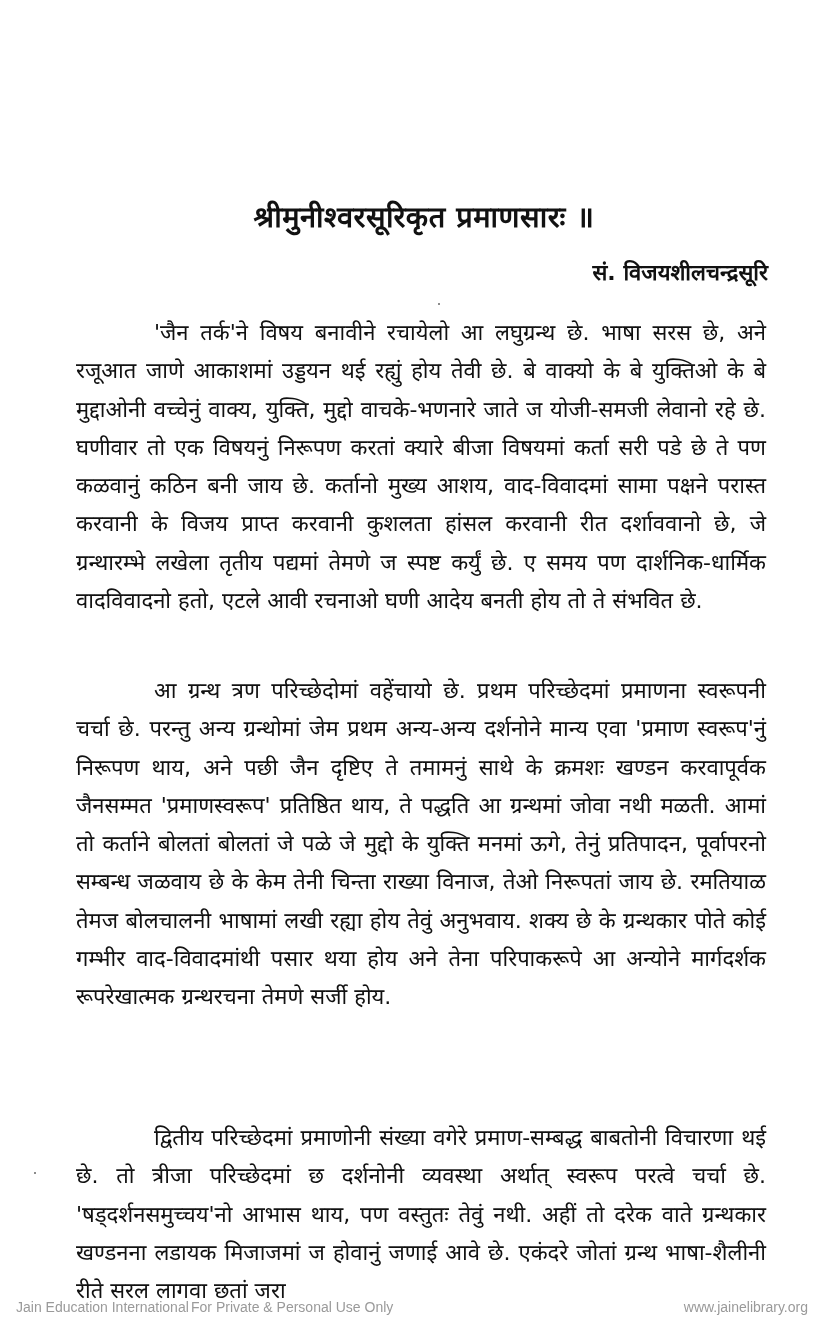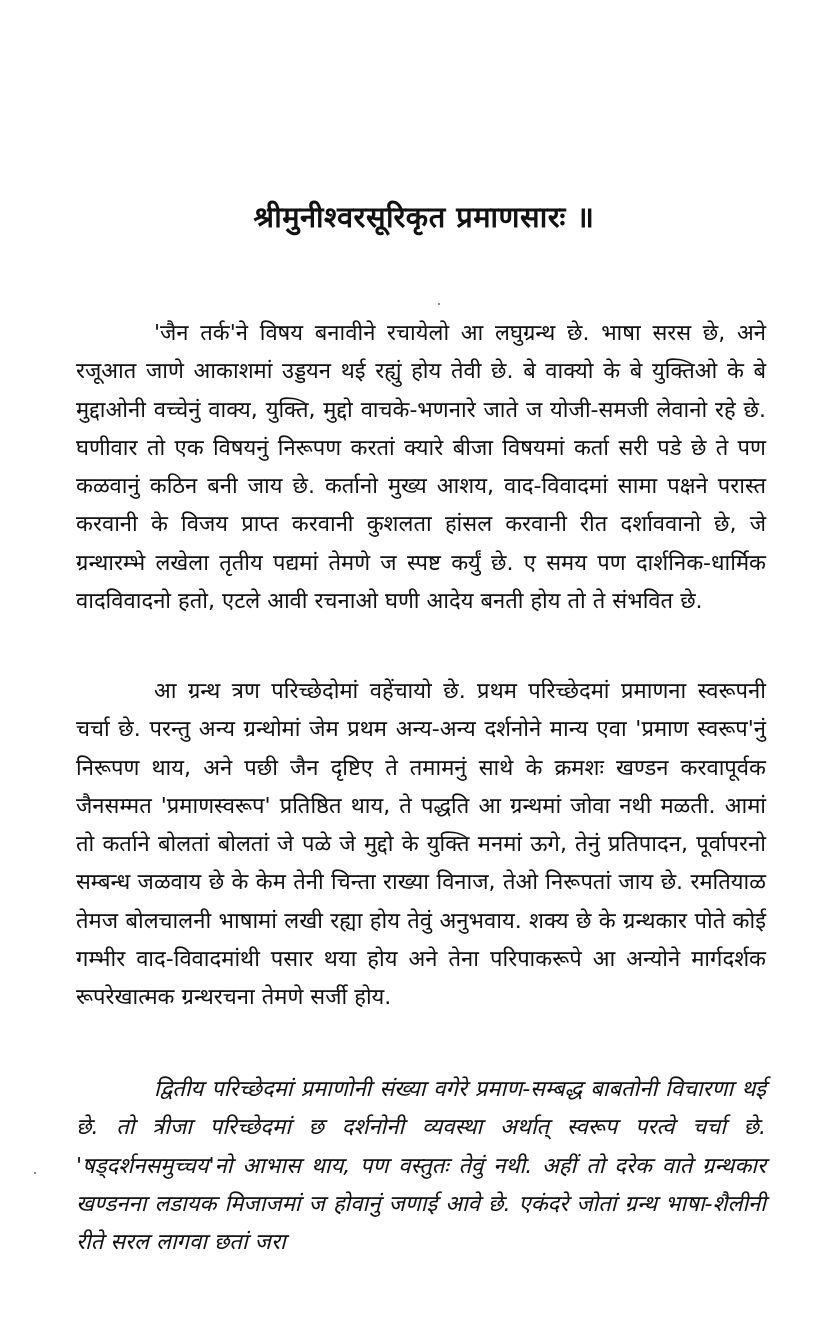--- a/index.html
+++ b/index.html
@@ -48,21 +48,21 @@
       line-height: 38.3px;
       text-align: justify;
       text-align-last: left;
     }
     .para {
       margin: 0;
       text-indent: 78px;
     }
     .para1 { top: 314px; }
     .para2 { top: 672px; }
-    .para3 { top: 1070px; font-style: italic; }
+    .para3 { top: 1119px; }
     .stray-dot {
       position: absolute;
       width: 2px;
       height: 2px;
       background: #666;
       border-radius: 1px;
     }
     .footer {
       position: absolute;
       top: 1299px;
@@ -78,24 +78,30 @@
     .footer .f-center { left: 191px; }
     .footer .f-right { right: 20px; }
   </style>
 </head>
 <body>
 
 <div class="page">
 
   <div class="title">श्रीमुनीश्वरसूरिकृत प्रमाणसारः ॥</div>
 
+  <div class="editor">सं. विजयशीलचन्द्रसूरि</div>
 
   <span class="stray-dot" style="left:438px; top:303px;"></span>
   <span class="stray-dot" style="left:34px; top:1172px;"></span>
 
   <p class="body-text para para1">'जैन तर्क'ने विषय बनावीने रचायेलो आ लघुग्रन्थ छे. भाषा सरस छे, अने रजूआत जाणे आकाशमां उड्डयन थई रह्युं होय तेवी छे. बे वाक्यो के बे युक्तिओ के बे मुद्दाओनी वच्चेनुं वाक्य, युक्ति, मुद्दो वाचके-भणनारे जाते ज योजी-समजी लेवानो रहे छे. घणीवार तो एक विषयनुं निरूपण करतां क्यारे बीजा विषयमां कर्ता सरी पडे छे ते पण कळवानुं कठिन बनी जाय छे. कर्तानो मुख्य आशय, वाद-विवादमां सामा पक्षने परास्त करवानी के विजय प्राप्त करवानी कुशलता हांसल करवानी रीत दर्शाववानो छे, जे ग्रन्थारम्भे लखेला तृतीय पद्यमां तेमणे ज स्पष्ट कर्युं छे. ए समय पण दार्शनिक-धार्मिक वादविवादनो हतो, एटले आवी रचनाओ घणी आदेय बनती होय तो ते संभवित छे.</p>
 
   <p class="body-text para para2">आ ग्रन्थ त्रण परिच्छेदोमां वहेंचायो छे. प्रथम परिच्छेदमां प्रमाणना स्वरूपनी चर्चा छे. परन्तु अन्य ग्रन्थोमां जेम प्रथम अन्य-अन्य दर्शनोने मान्य एवा 'प्रमाण स्वरूप'नुं निरूपण थाय, अने पछी जैन दृष्टिए ते तमामनुं साथे के क्रमशः खण्डन करवापूर्वक जैनसम्मत 'प्रमाणस्वरूप' प्रतिष्ठित थाय, ते पद्धति आ ग्रन्थमां जोवा नथी मळती. आमां तो कर्ताने बोलतां बोलतां जे पळे जे मुद्दो के युक्ति मनमां ऊगे, तेनुं प्रतिपादन, पूर्वापरनो सम्बन्ध जळवाय छे के केम तेनी चिन्ता राख्या विनाज, तेओ निरूपतां जाय छे. रमतियाळ तेमज बोलचालनी भाषामां लखी रह्या होय तेवुं अनुभवाय. शक्य छे के ग्रन्थकार पोते कोई गम्भीर वाद-विवादमांथी पसार थया होय अने तेना परिपाकरूपे आ अन्योने मार्गदर्शक रूपरेखात्मक ग्रन्थरचना तेमणे सर्जी होय.</p>
 
   <p class="body-text para para3">द्वितीय परिच्छेदमां प्रमाणोनी संख्या वगेरे प्रमाण-सम्बद्ध बाबतोनी विचारणा थई छे. तो त्रीजा परिच्छेदमां छ दर्शनोनी व्यवस्था अर्थात् स्वरूप परत्वे चर्चा छे. 'षड्दर्शनसमुच्चय'नो आभास थाय, पण वस्तुतः तेवुं नथी. अहीं तो दरेक वाते ग्रन्थकार खण्डनना लडायक मिजाजमां ज होवानुं जणाई आवे छे. एकंदरे जोतां ग्रन्थ भाषा-शैलीनी रीते सरल लागवा छतां जरा</p>
 
+  <div class="footer">
+    <span class="f-left">Jain Education International</span>
+    <span class="f-center">For Private &amp; Personal Use Only</span>
+    <span class="f-right">www.jainelibrary.org</span>
+  </div>
 
 </div>
 
 </body></html>

